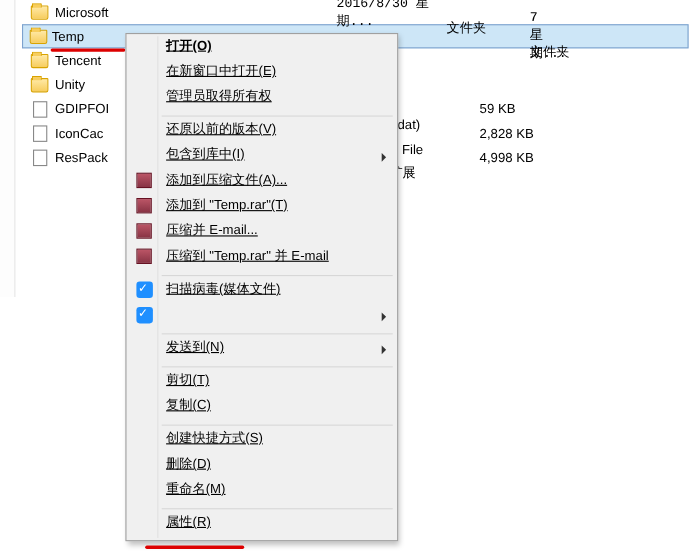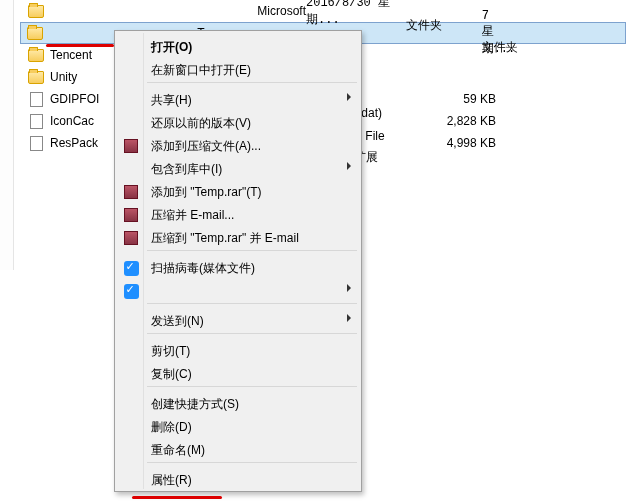--- a/index.html
+++ b/index.html
@@ -29,24 +29,24 @@
   .row.selected {
     background: #cde6f7;
     border: 1px solid #7da2ce;
   }
   .col-icon {
     width: 20px;
     display: inline-flex;
     align-items: center;
     justify-content: center;
   }
-  .col-name { width: 260px; padding-left: 4px; text-align: right; }
+  .col-name { width: 260px; padding-left: 4px; }
   .col-date { width: 100px; font-family: Liberation Mono, monospace; }
   .col-type { width: 130px; margin-top: 29px; }
-  .col-size { width: 70px; text-align: right; padding-right: 10px; }
+  .col-size { width: 70px; text-align: left; padding-right: 10px; }
   .redline {
     position: absolute;
     height: 3px;
     background: #d00;
     border-radius: 2px;
   }
   .sidebar-edge {
     position: absolute;
     left: 0;
     top: 0;
@@ -102,23 +102,24 @@
     top: 2px;
     bottom: 2px;
     width: 26px;
     background: #f0f0f0;
     border-right: 1px solid #e0e0e0;
   }
   .mitem {
     position: relative;
     height: 23px;
     display: flex;
-    align-items: flex-end;
+    align-items: flex-start;
     padding-left: 34px;
     padding-right: 20px;
+    text-decoration: underline;
   }
   .mitem .arrow {
     position: absolute;
     right: 8px;
     top: 7px;
     width: 0; height: 0;
     border-left: 4px solid #333;
     border-top: 4px solid transparent;
     border-bottom: 4px solid transparent;
   }
@@ -228,42 +229,41 @@
 
 <div class="redline" style="left:46px; top:44px; width:68px;"></div>
 
 <div class="ctxmenu">
   <div class="mitem bold">
       <span>打开(O)</span>
     </div>
   <div class="mitem">
       <span>在新窗口中打开(E)</span>
     </div>
-  <div class="msep"></div>
-  <div class="mitem">
-      <span>共享(H)</span>
-      <span class="arrow"></span>
-    </div>
+  <div class="mitem">
+      <span>管理员取得所有权</span>
+    </div>
+  <div class="msep"></div>
   <div class="mitem">
       <span>还原以前的版本(V)</span>
-    </div>
-  <div class="mitem">
-      <span class="micon">
-        <span class="rar-icon"></span>
-      </span>
-      <span>添加到压缩文件(A)...</span>
     </div>
   <div class="mitem">
       <span>包含到库中(I)</span>
       <span class="arrow"></span>
     </div>
   <div class="mitem">
       <span class="micon">
         <span class="rar-icon"></span>
       </span>
+      <span>添加到压缩文件(A)...</span>
+    </div>
+  <div class="mitem">
+      <span class="micon">
+        <span class="rar-icon"></span>
+      </span>
       <span>添加到 "Temp.rar"(T)</span>
     </div>
   <div class="mitem">
       <span class="micon">
         <span class="rar-icon"></span>
       </span>
       <span>压缩并 E-mail...</span>
     </div>
   <div class="mitem">
       <span class="micon">

